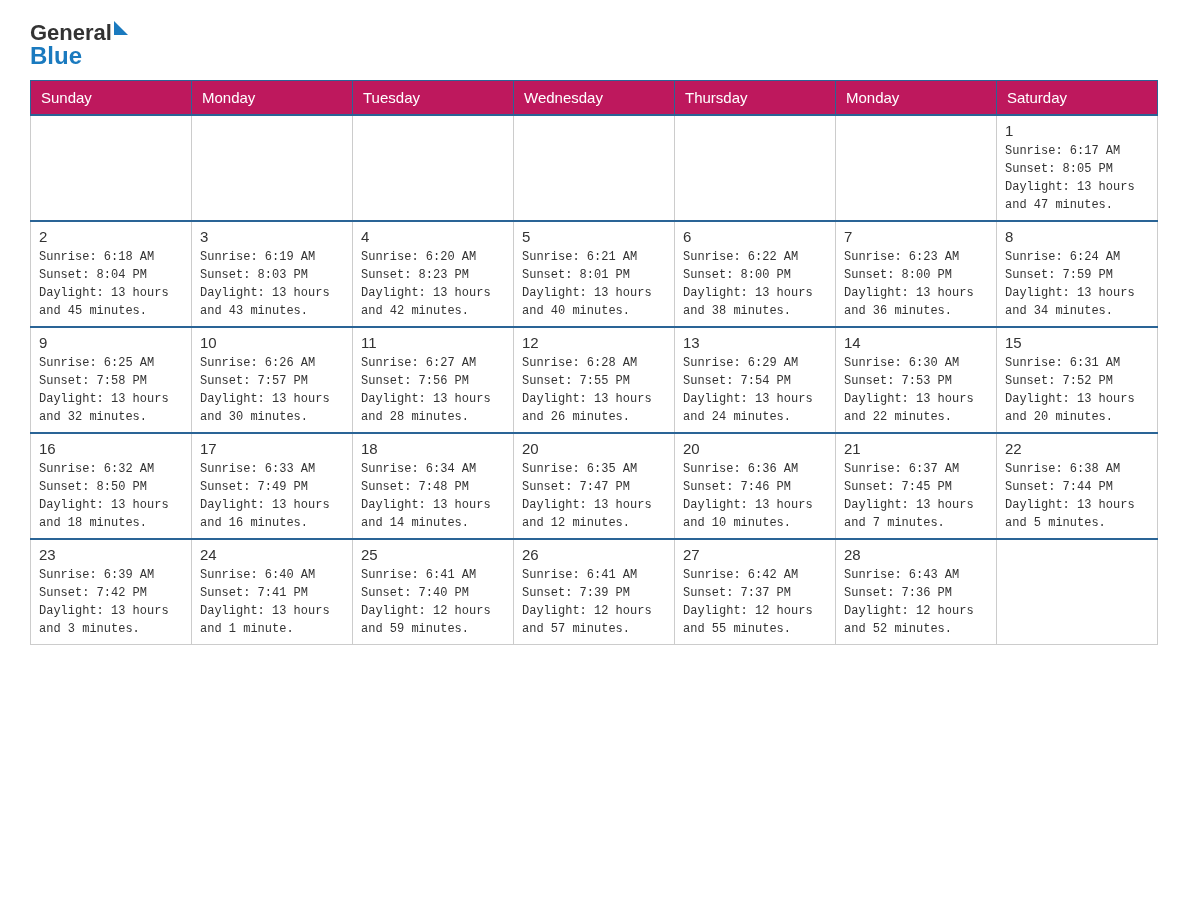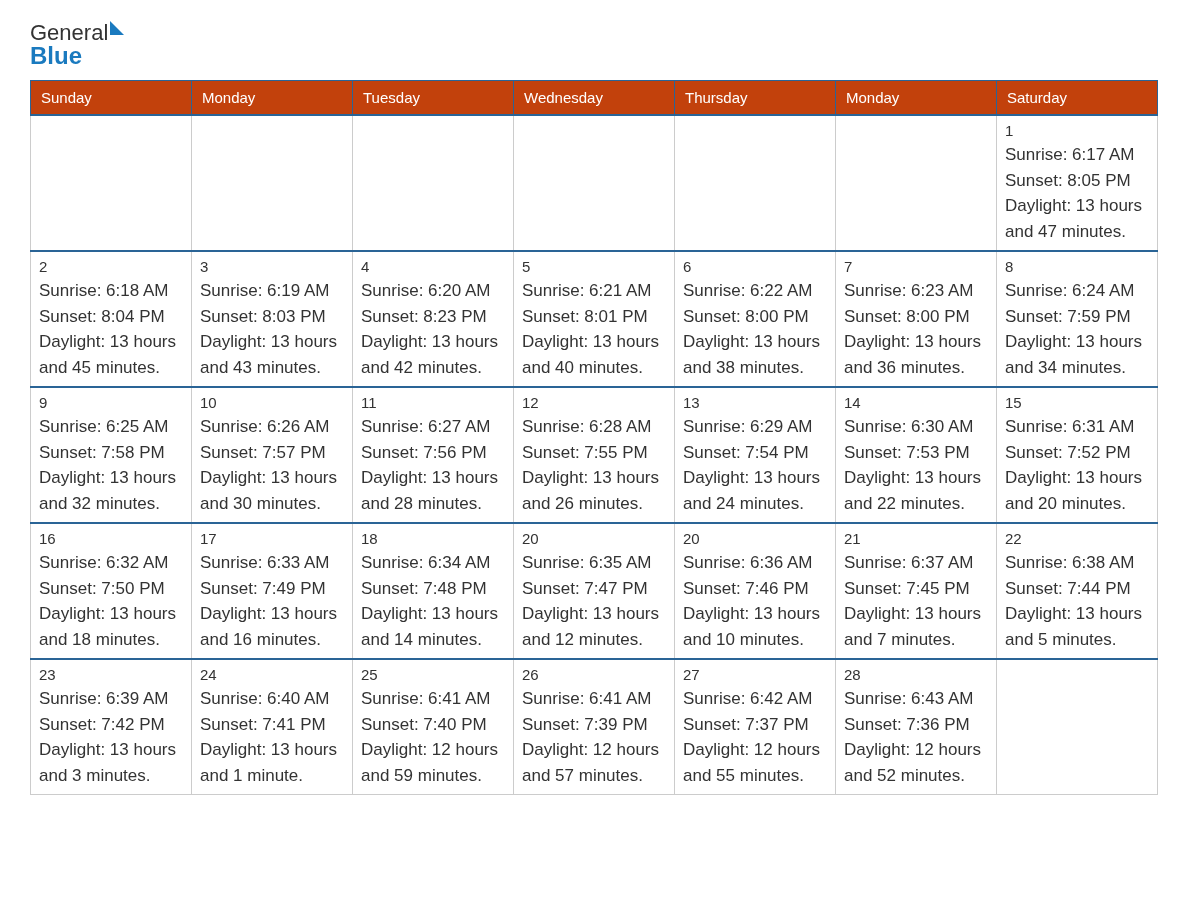--- a/index.html
+++ b/index.html
@@ -10,21 +10,21 @@
       color: #333;
     }
     .header {
       display: flex;
       justify-content: space-between;
       align-items: flex-start;
       margin-bottom: 10px;
     }
     .logo-text-general {
       font-size: 22px;
-      font-weight: normal;
+      font-weight: bold;
       color: #333;
     }
     .logo-triangle {
       width: 0;
       height: 0;
       border-left: 14px solid #1a7abf;
       border-top: 14px solid transparent;
       border-bottom: 0px solid transparent;
       margin-left: 2px;
       margin-top: -10px;
@@ -56,21 +56,21 @@
       font-size: 20px;
       color: #444;
       margin-top: 4px;
     }
     .calendar {
       width: 100%;
       border-collapse: collapse;
       margin-top: 10px;
     }
     .calendar th {
-      background: #c2410c;
+      background: #be185d;
       color: #fff;
       padding: 8px 10px;
       font-size: 15px;
       font-weight: normal;
       text-align: left;
       border: 1px solid #2a6496;
       margin-top: 40px;
     }
     .calendar td {
       width: calc(100%/7);
@@ -85,23 +85,24 @@
       border-top: 2px solid #2a6496;
     }
     .day-number {
       font-size: 15px;
       font-weight: normal;
       color: #333;
       display: block;
       margin-bottom: 3px;
     }
     .day-info {
-      font-size: 17px;
+      font-size: 12px;
       color: #333;
       line-height: 1.5;
+      font-family: Liberation Mono, monospace;
     }
     .empty-cell {
       background: #f9f9f9;
     }
   </style>
 </head>
 <body>
 
 <div class="header">
   <div class="logo-wrapper">
@@ -227,21 +228,21 @@
           <span class="day-number">15</span>
           <div class="day-info">Sunrise: 6:31 AM
 Sunset: 7:52 PM
 Daylight: 13 hours and 20 minutes.</div>
         </td>
       </tr>
       <tr>
         <td>
           <span class="day-number">16</span>
           <div class="day-info">Sunrise: 6:32 AM
-Sunset: 7:50 PM
+Sunset: 8:50 PM
 Daylight: 13 hours and 18 minutes.</div>
         </td>
         <td>
           <span class="day-number">17</span>
           <div class="day-info">Sunrise: 6:33 AM
 Sunset: 7:49 PM
 Daylight: 13 hours and 16 minutes.</div>
         </td>
         <td>
           <span class="day-number">18</span>

